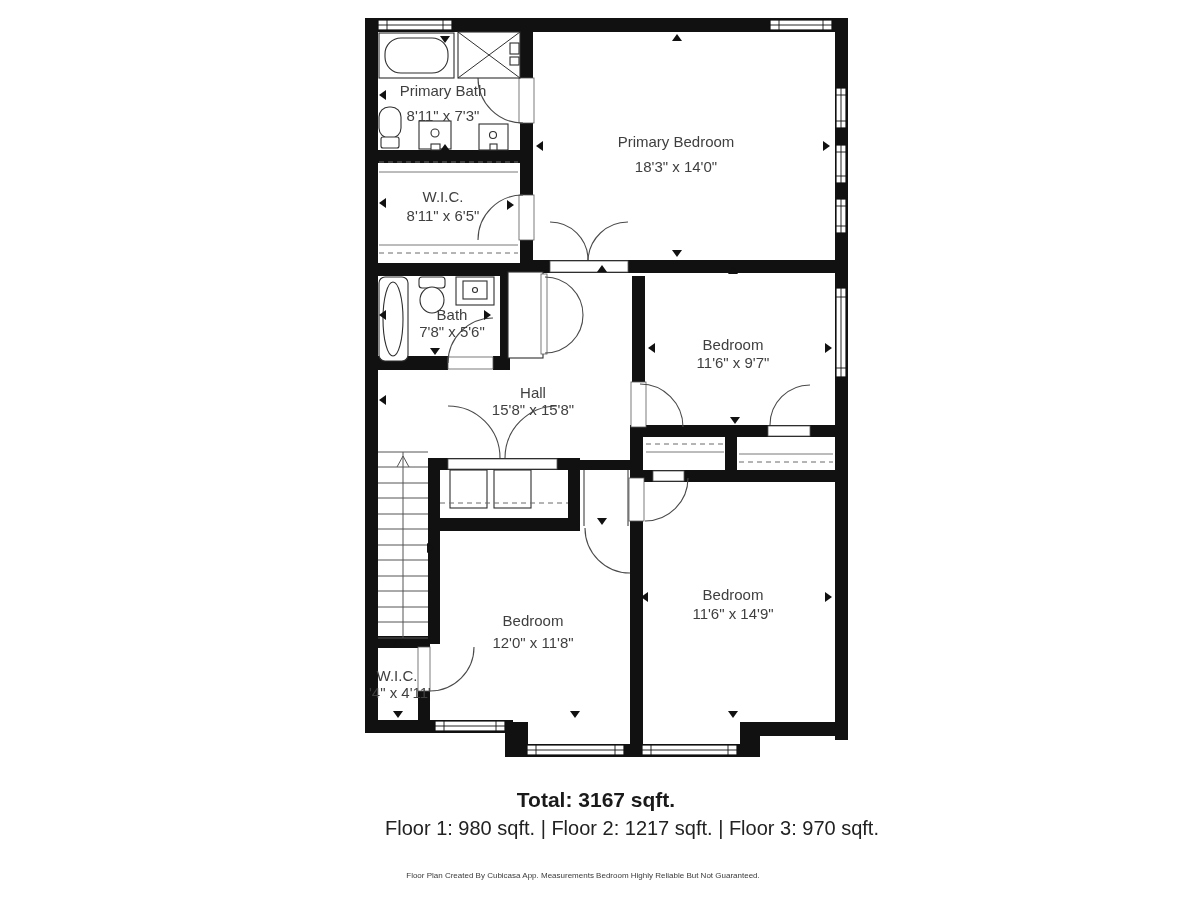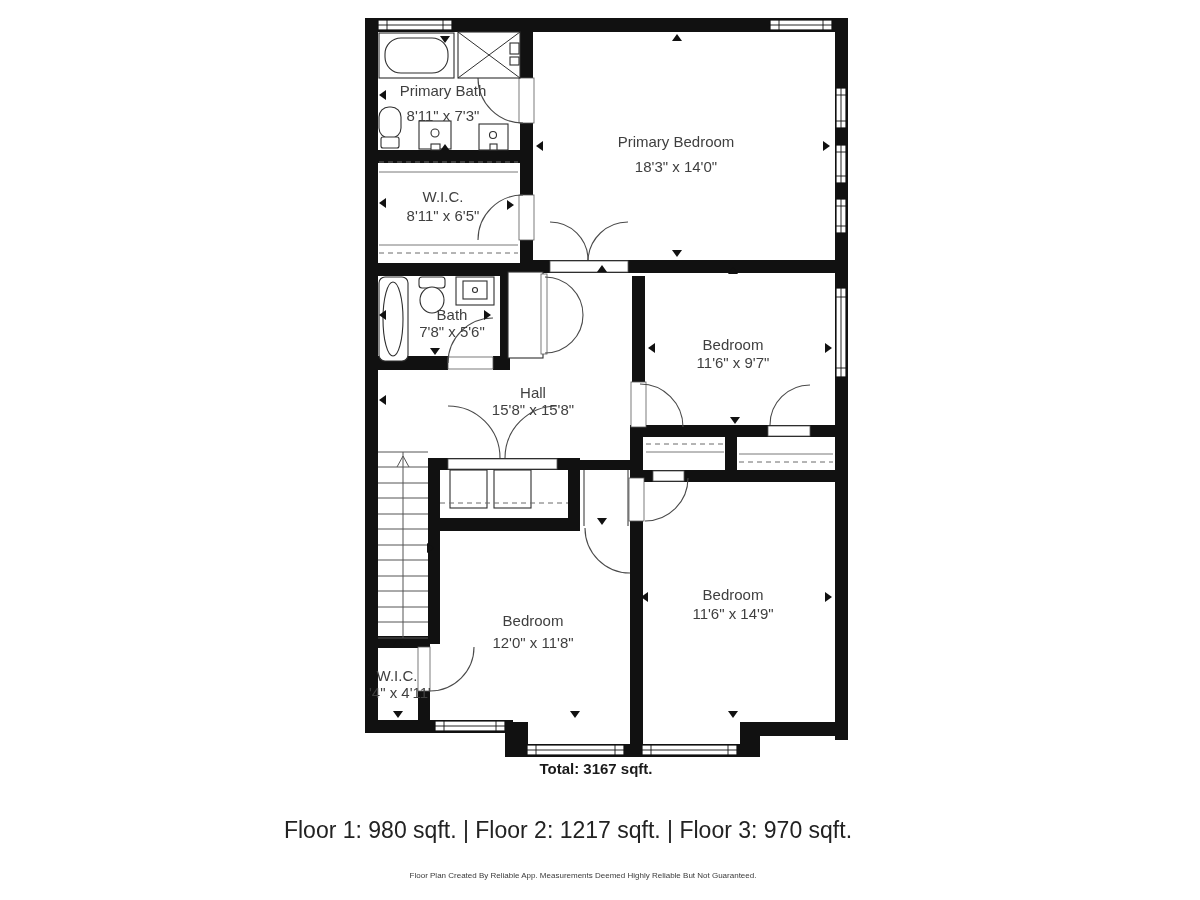--- a/index.html
+++ b/index.html
@@ -19,22 +19,22 @@
   .fix{fill:#ffffff;stroke:#2f2f2f;stroke-width:1.1;}
   .fixline{stroke:#2f2f2f;stroke-width:1;fill:none;}
   
   .dash{stroke:#6a6a6a;stroke-width:1;stroke-dasharray:5,4;fill:none;}
   .shelf{stroke:#6a6a6a;stroke-width:0.9;fill:none;}
   .stairs line, .stairs path{stroke:#555555;stroke-width:1;fill:none;}
   .marker{fill:#111111;}
   .rm{font-size:15px;fill:#3f3f3f;text-anchor:middle;}
   
   .ft{position:absolute;transform:translateX(-50%);white-space:nowrap;color:#222222;}
-  .ft-total{left:596px;top:760px;font-size:15px;font-weight:bold;color:#1a1a1a;}
-  .ft-floors{left:568px;top:817px;font-size:23px;}
+  .ft-total{left:596px;top:788px;font-size:21px;font-weight:bold;color:#1a1a1a;}
+  .ft-floors{left:632px;top:817px;font-size:20px;}
   .ft-excluded{left:530px;top:843px;font-size:18px;}
   .ft-disclaimer{left:583px;top:871px;font-size:8px;color:#3a3a3a;}
 </style>
 </head>
 <body>
 
 <div class="stage">
   <svg width="1200" height="900" viewBox="0 0 1200 900">
 
     <g>
@@ -278,14 +278,14 @@
       <text class="rm" x="533" y="648">12'0" x 11'8"</text>
       <text class="rm" x="733" y="600">Bedroom</text>
       <text class="rm" x="733" y="619">11'6" x 14'9"</text>
       <text class="rm" x="397" y="681">W.I.C.</text>
       <text class="rm" x="397" y="698" clip-path="url(#clipWicSmall)">3'4" x 4'11"</text>
     </g>
   </svg>
 
   <div class="ft ft-total">Total: 3167 sqft.</div>
   <div class="ft ft-floors">Floor 1: 980 sqft. | Floor 2: 1217 sqft. | Floor 3: 970 sqft.</div>
-  <div class="ft ft-disclaimer">Floor Plan Created By Reliable App. Measurements Deemed Highly Reliable But Not Guaranteed.</div>
+  <div class="ft ft-disclaimer">Floor Plan Created By Cubicasa App. Measurements Bedroom Highly Reliable But Not Guaranteed.</div>
 </div>
 
 </body></html>

